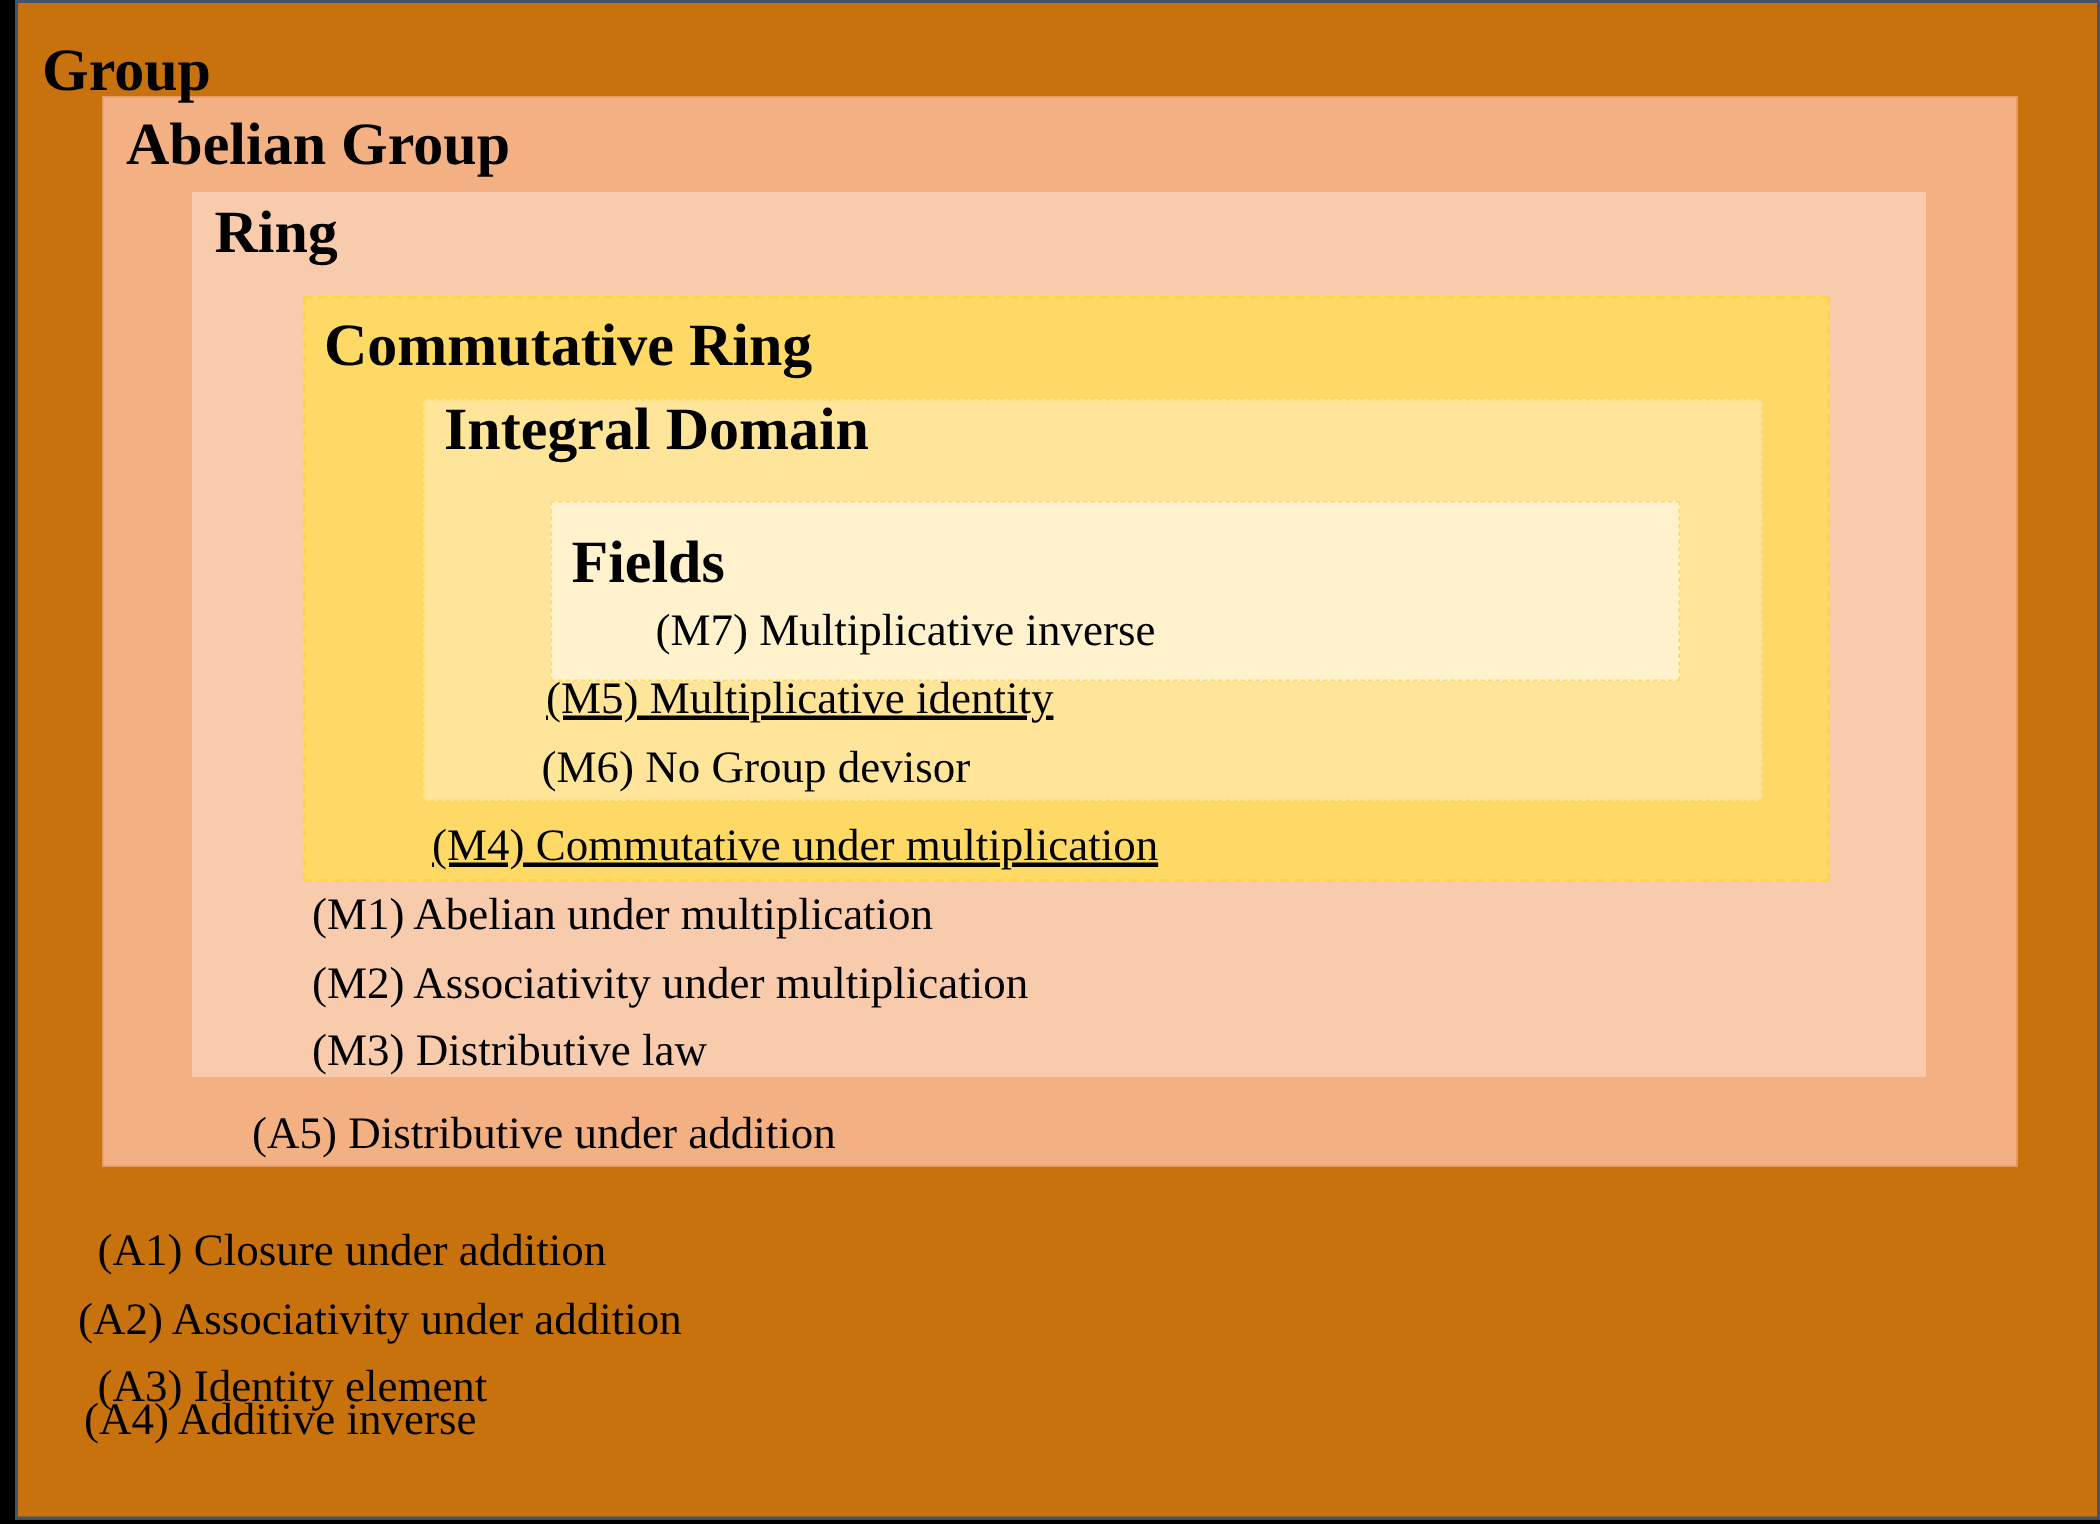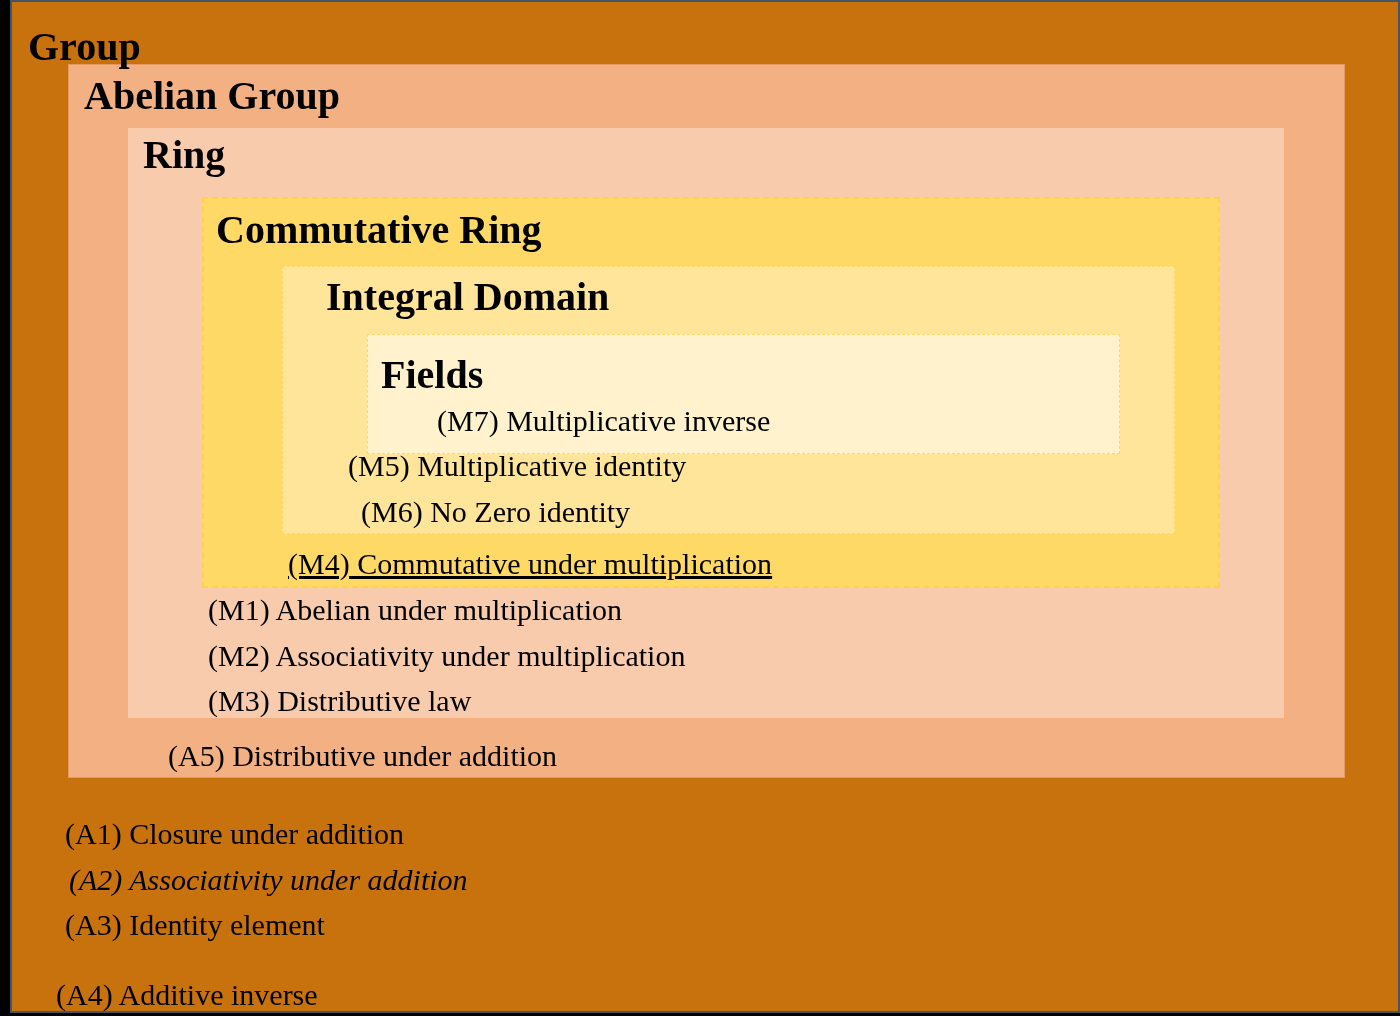--- a/index.html
+++ b/index.html
@@ -21,32 +21,32 @@
 <div class="box" id="abelian"></div>
 <div class="box" id="ring"></div>
 <div class="box" id="comm"></div>
 <div class="box" id="integral"></div>
 <div class="box" id="fields"></div>
 
 <div class="title" style="left:28px; top:27px;">Group</div>
 <div class="title" style="left:84px; top:76px;text-align:right;">Abelian Group</div>
 <div class="title" style="left:143px; top:135px;">Ring</div>
 <div class="title" style="left:216px; top:210px;">Commutative Ring</div>
-<div class="title" style="left:296px; top:277px;margin-left:30px;">Integral Domain</div>
+<div class="title" style="left:296px; top:266px;">Integral Domain</div>
 <div class="title" style="left:381px; top:355px;">Fields</div>
 
 <div class="prop" style="left:437px; top:406px;">(M7) Multiplicative inverse</div>
 
-<div class="prop" style="left:348px; top:451px;">(M5) Multiplicative identity</div>
-<div class="prop" style="left:361px; top:497px;">(M6) No Zero identity</div>
+<div class="prop" style="left:364px; top:451px;text-decoration:underline;">(M5) Multiplicative identity</div>
+<div class="prop" style="left:361px; top:497px;">(M6) No Group devisor</div>
 
 <div class="prop" style="left:288px; top:549px;text-decoration:underline;">(M4) Commutative under multiplication</div>
 
 <div class="prop" style="left:208px; top:595px;">(M1) Abelian under multiplication</div>
 <div class="prop" style="left:208px; top:641px;">(M2) Associativity under multiplication</div>
 <div class="prop" style="left:208px; top:686px;">(M3) Distributive law</div>
 
 <div class="prop" style="left:168px; top:741px;">(A5) Distributive under addition</div>
 
 <div class="prop" style="left:65px; top:819px;">(A1) Closure under addition</div>
-<div class="prop" style="left:69px; top:865px;font-style:italic;">(A2) Associativity under addition</div>
+<div class="prop" style="left:52px; top:865px;">(A2) Associativity under addition</div>
 <div class="prop" style="left:65px; top:910px;">(A3) Identity element</div>
-<div class="prop" style="left:56px; top:980px;text-align:right;">(A4) Additive inverse</div>
+<div class="prop" style="left:56px; top:932px;text-align:right;">(A4) Additive inverse</div>
 
 </body></html>

